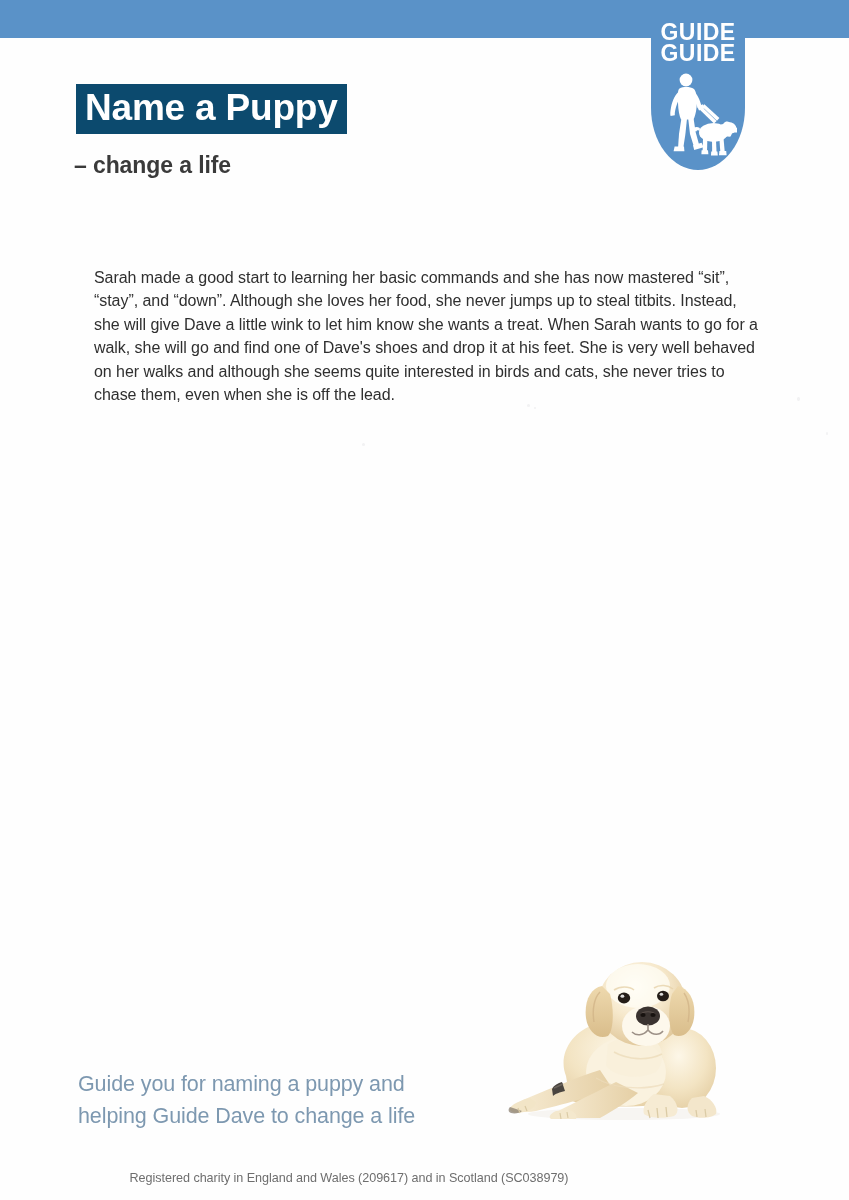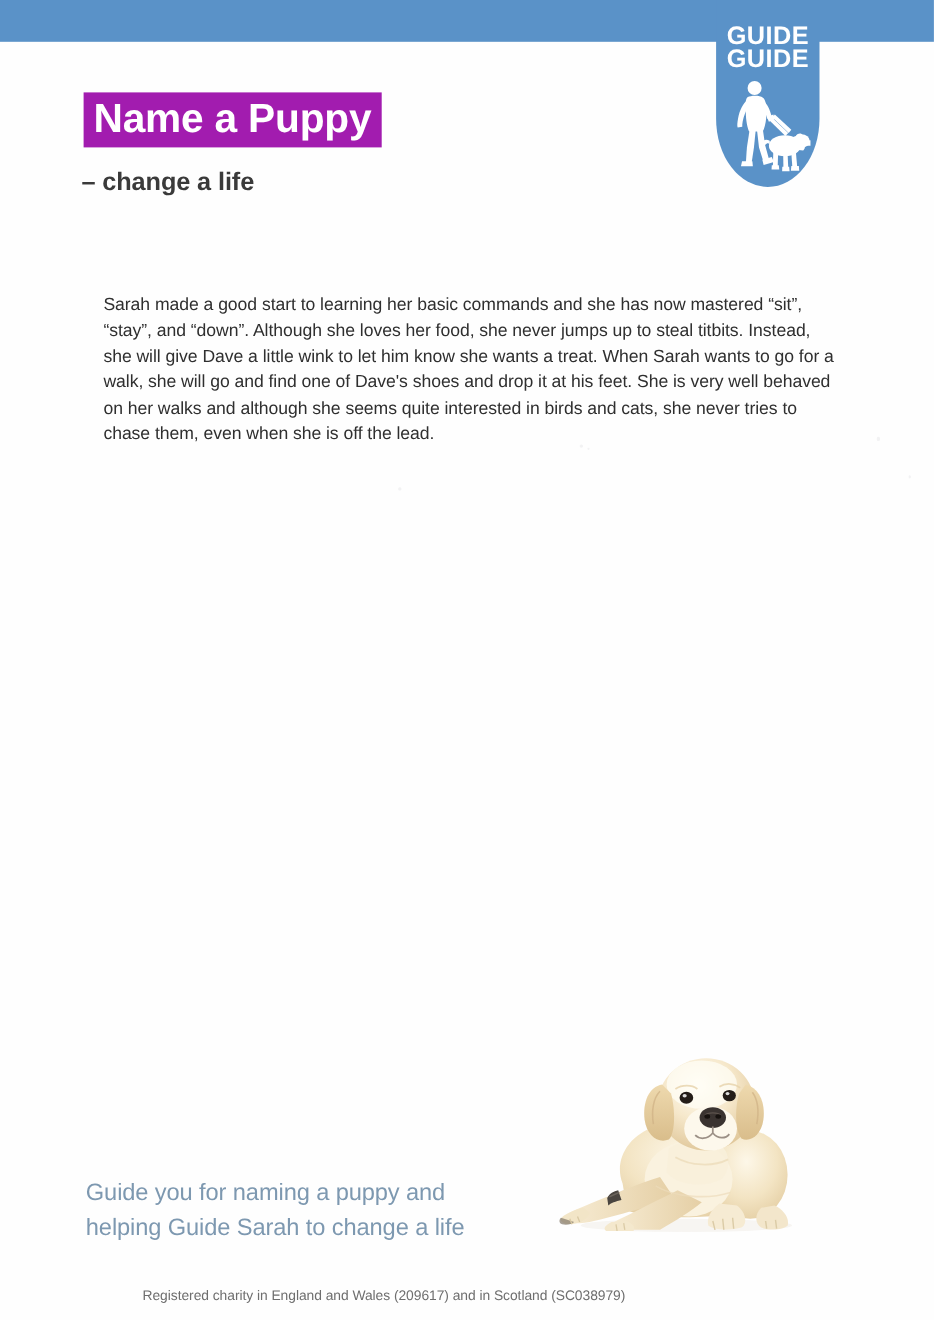--- a/index.html
+++ b/index.html
@@ -74,21 +74,21 @@
   }
 
   
   #headline-wrap {
     position: absolute;
     left: 76px;
     top: 84px;
   }
   #headline-hl {
     display: inline-block;
-    background: #a21caf;
+    background: #0c4a6e;
     color: #ffffff;
     font-family: "Liberation Sans", sans-serif;
     font-weight: bold;
     font-size: 37px;
     line-height: 46px;
     padding: 1px 9px 3px 9px;
     letter-spacing: -0.2px;
   }
   #subhead {
     position: absolute;
@@ -318,21 +318,21 @@
       <path d="M118 42 C124 38 133 38 138 42" stroke="#e6d2aa" stroke-width="1.6" fill="none" opacity=".8"></path>
       <path d="M158 40 C164 36 172 37 177 41" stroke="#e6d2aa" stroke-width="1.6" fill="none" opacity=".8"></path>
 
       <path d="M118 104 C132 112 152 113 166 106" stroke="#ecdcba" stroke-width="1.6" fill="none" opacity=".8"></path>
       <path d="M100 130 C116 140 146 143 168 136" stroke="#ecdcba" stroke-width="1.4" fill="none" opacity=".7"></path>
     </svg>
   </div>
 
   <div id="thanks">
     <span>Guide you for naming a puppy and</span>
-    <span>helping Guide Sarah to change a life</span>
+    <span>helping Guide Dave to change a life</span>
   </div>
 
   <div id="charity-line">Registered charity in England and Wales (209617) and in Scotland (SC038979)</div>
 
   <div class="speck" style="left:527px; top:404px; width:3px; height:3px;"></div>
   <div class="speck" style="left:534px; top:407px; width:2px; height:2px;"></div>
   <div class="speck" style="left:797px; top:397px; width:3px; height:4px;"></div>
   <div class="speck" style="left:362px; top:443px; width:3px; height:3px;"></div>
   <div class="speck" style="left:826px; top:432px; width:2px; height:3px;"></div>
 

